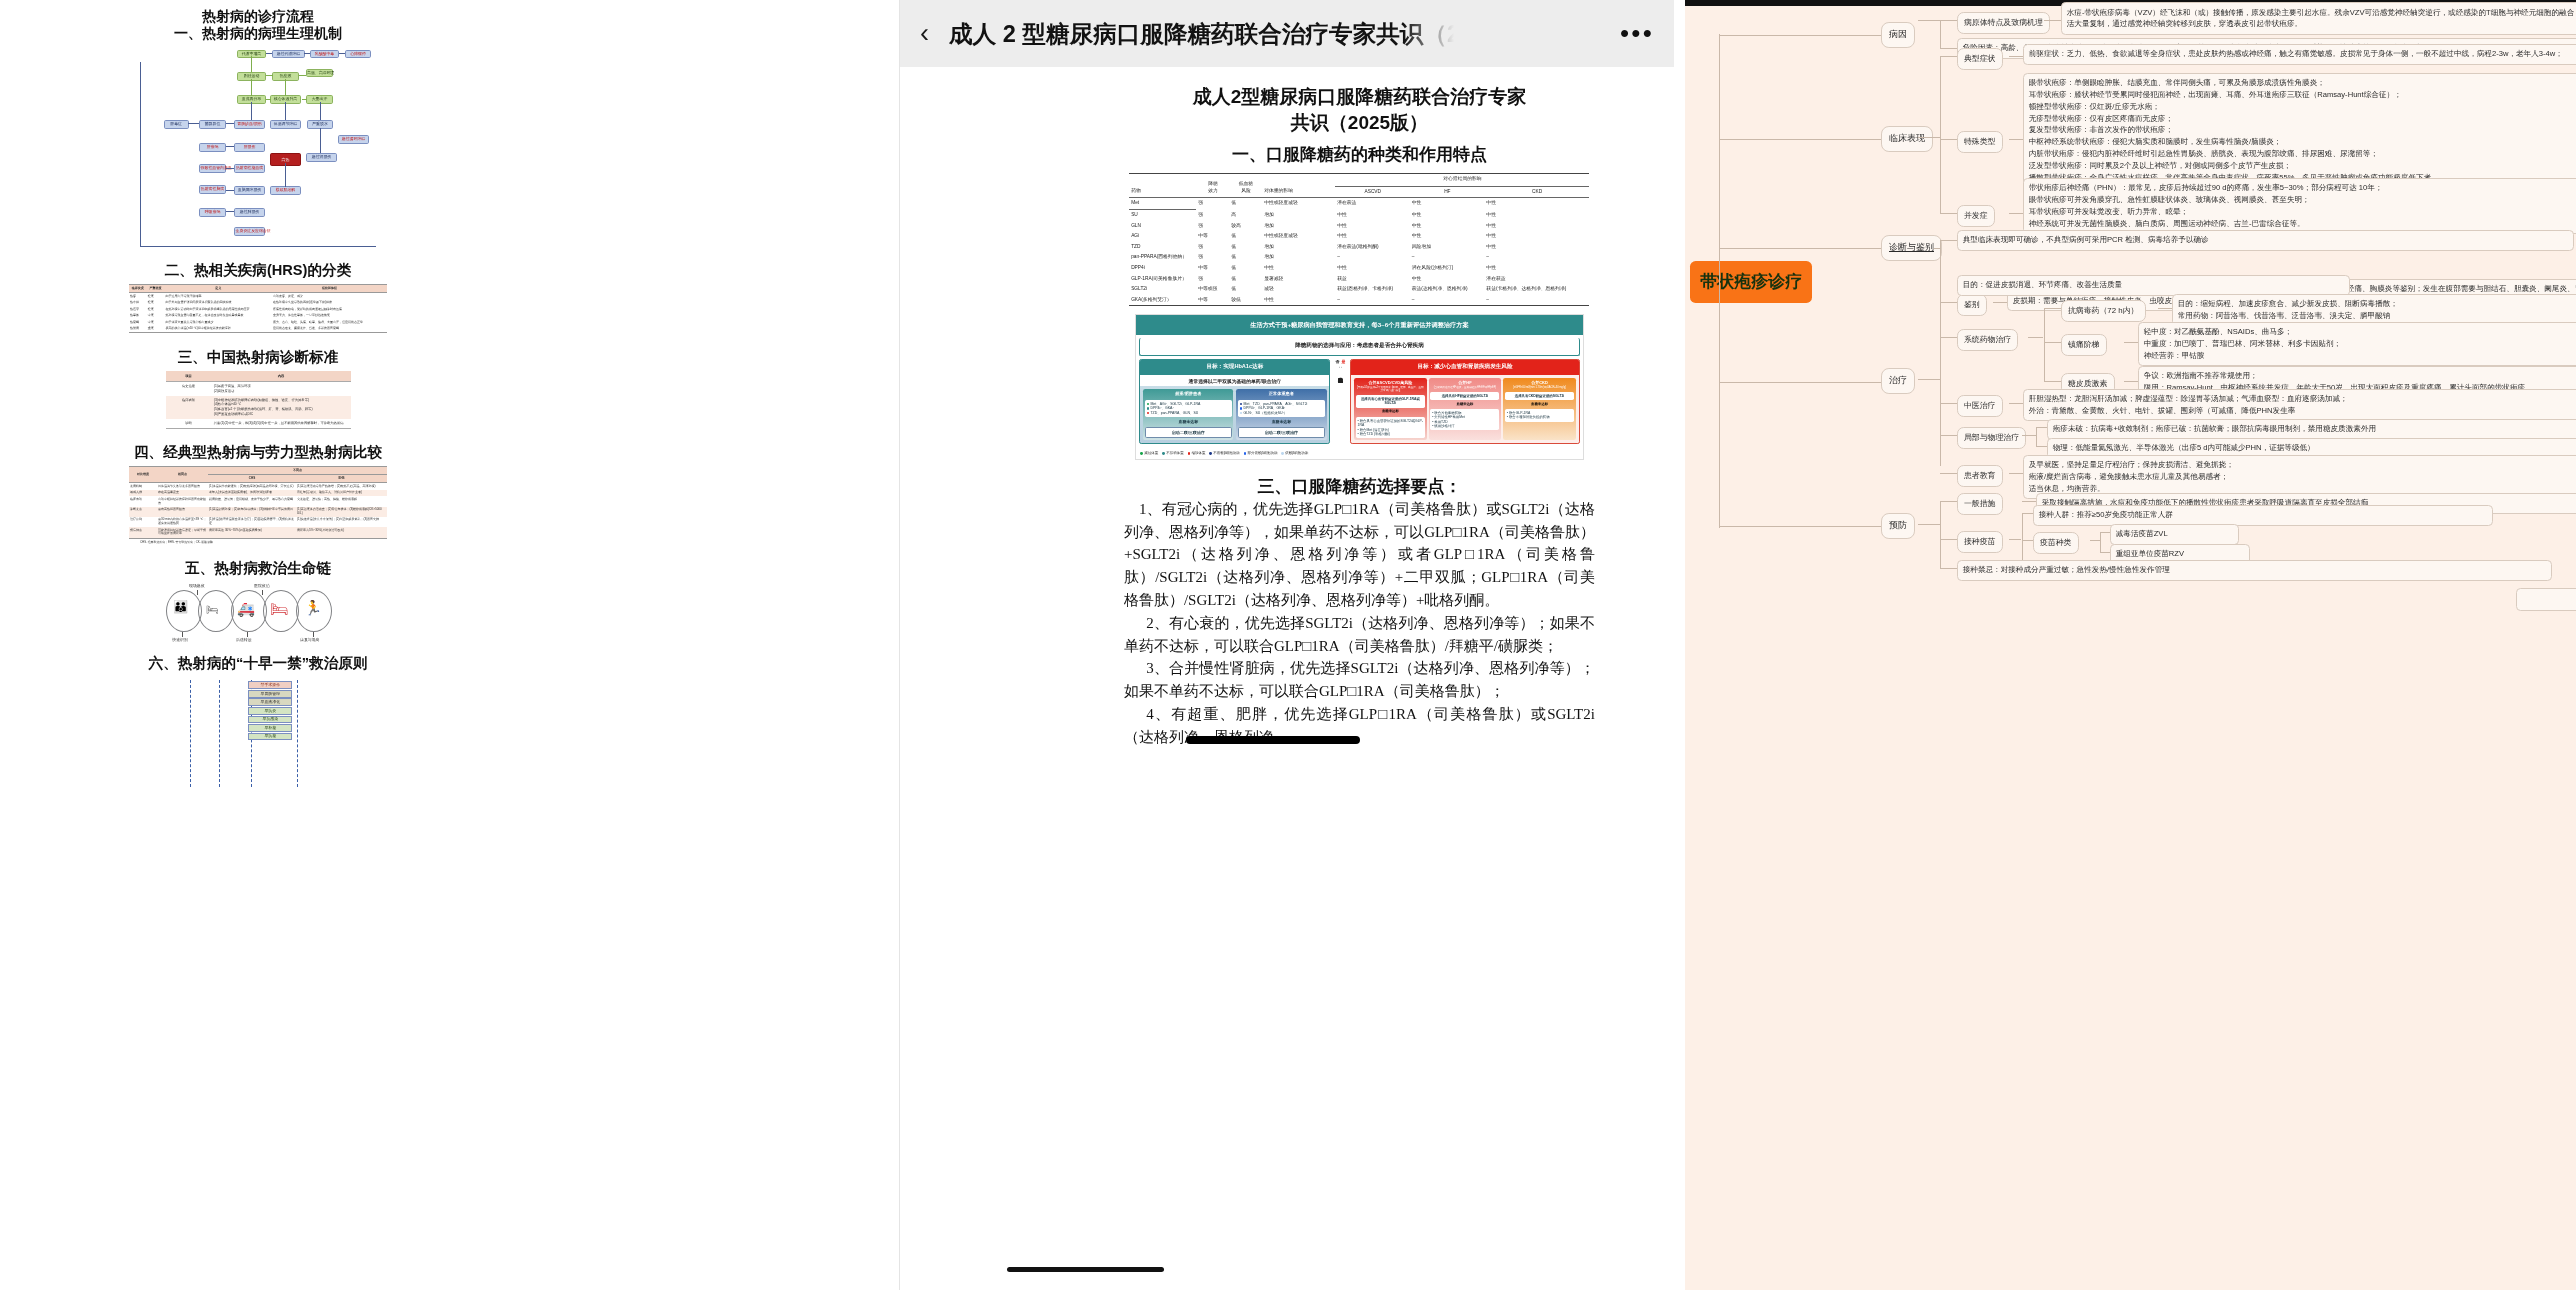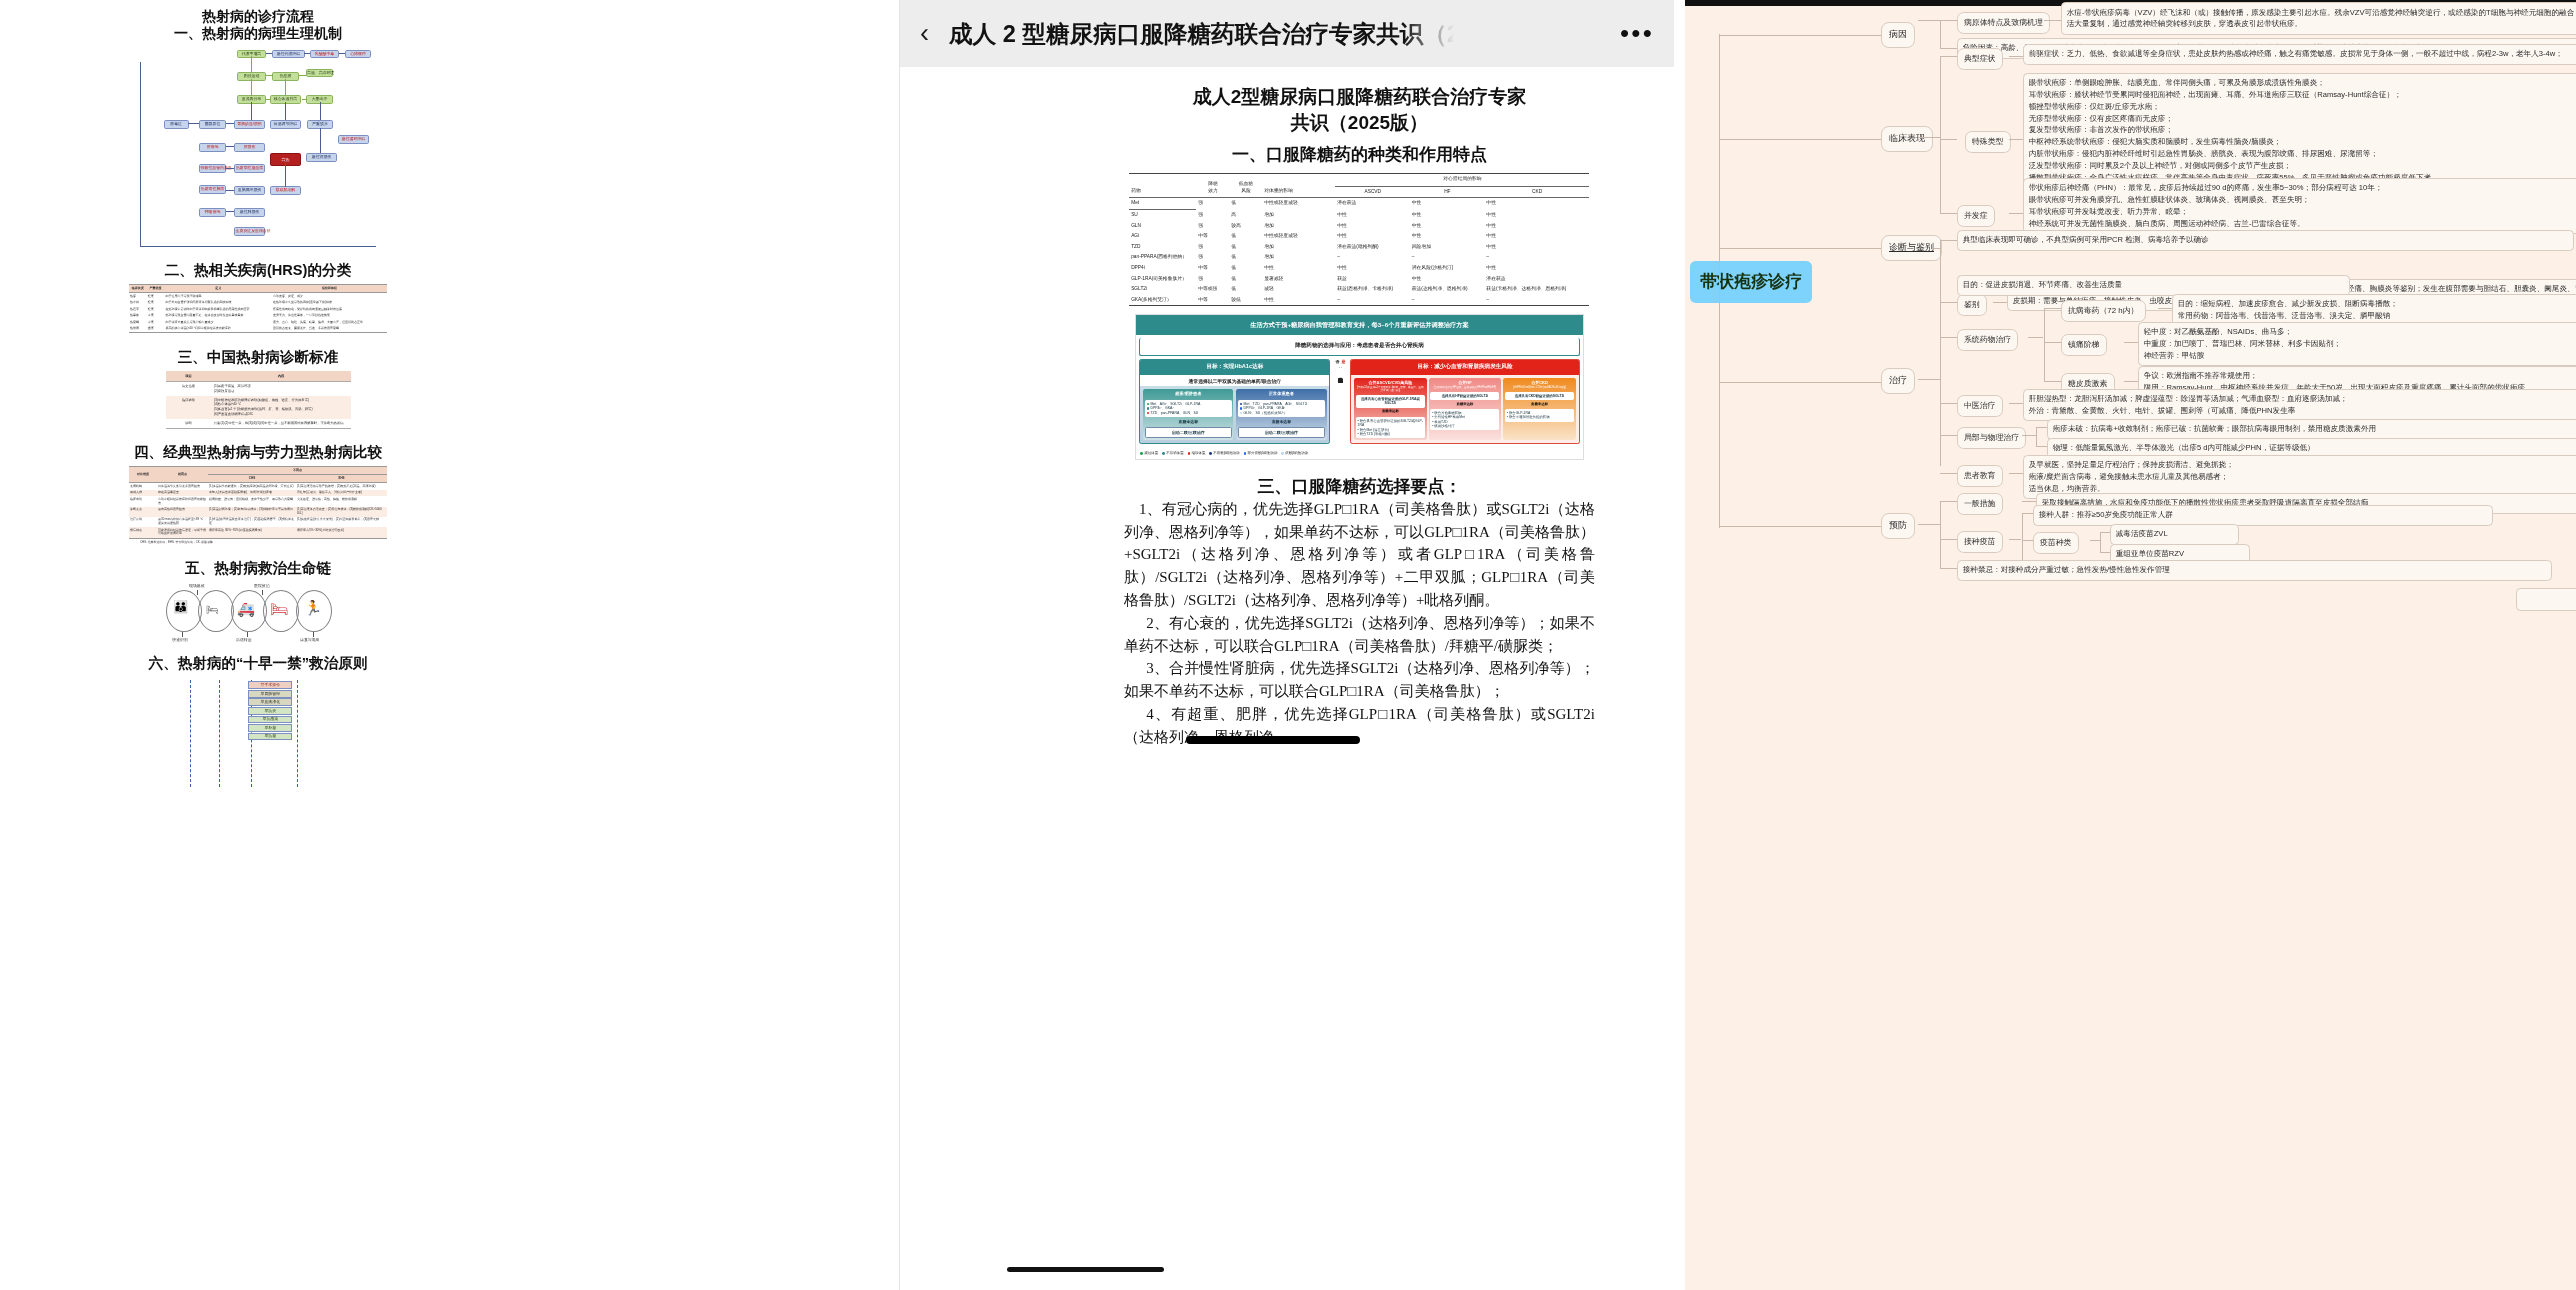--- a/index.html
+++ b/index.html
@@ -140,21 +140,21 @@
   .redact { display:inline-block; background:#000; height:7.9px; vertical-align:middle; }
   .home-ind { position:absolute; left:107px; bottom:19px; width:157px; height:5px;
      background:#111; border-radius:2.8px; }
 
   
   .right-panel { position:relative; width:1280px; height:1291px; background:#fdf0e7;
      overflow:hidden; }
   .rp-topbar { position:absolute; left:0; top:0; width:100%; height:5.6px; background:#111; }
   .node { position:absolute; background:#fdf7f2; border:0.6px solid #d9cbbf; border-radius:4.5px;
      padding:3.4px 5px; font-size:7.6px; line-height:1.55; color:#2b2b2b; }
-  .node.root { background:#7dd3fc; border:none; border-radius:5.6px; font-size:17px;
+  .node.root { background:#f97316; border:none; border-radius:5.6px; font-size:17px;
      font-weight:bold; color:#16320f; padding:7.9px 10px; }
   .node.branch { font-size:9px; padding:5px 7.3px; border-radius:7.9px; }
   .node.sub { font-size:7.9px; padding:3.9px 6.2px; border-radius:6.7px; }
   .node.wide { white-space:normal; }
   .ln-h { position:absolute; height:0; border-top:0.8px solid #c9b8a9; }
   .ln-v { position:absolute; width:0; border-left:0.8px solid #c9b8a9; }
   .footer-node { position:absolute; background:#fdf7f2; border:0.6px solid #d9cbbf;
      border-radius:4.5px; font-size:8.4px; padding:5px 7.9px; color:#2b2b2b; }
 </style>
 </head>
@@ -652,21 +652,21 @@
     <div class="node branch" style="left:196px;top:126px;">临床表现</div>
     <div class="ln-v" style="left:255px;top:56px;height:157px;"></div>
     <div class="ln-h" style="left:233px;top:137px;width:22.4px;"></div>
 
     <div class="ln-h" style="left:255px;top:56px;width:17px;"></div>
     <div class="node sub" style="left:272px;top:48px;">典型症状</div>
     <div class="ln-h" style="left:324px;top:56px;width:14px;"></div>
     <div class="node wide" style="left:338px;top:44px;width:926px;">前驱症状：乏力、低热、食欲减退等全身症状，患处皮肤灼热感或神经痛，触之有痛觉敏感。皮损常见于身体一侧，一般不超过中线，病程2-3w，老年人3-4w；</div>
 
     <div class="ln-h" style="left:255px;top:139px;width:17px;"></div>
-    <div class="node sub" style="left:280px;top:131px;font-family:Liberation Mono, monospace;">特殊类型</div>
+    <div class="node sub" style="left:272px;top:131px;font-family:Liberation Mono, monospace;">特殊类型</div>
     <div class="ln-h" style="left:324px;top:139px;width:14px;"></div>
     <div class="node wide" style="left:338px;top:73px;width:926px;">
       <div>眼带状疱疹：单侧眼睑肿胀、结膜充血、常伴同侧头痛，可累及角膜形成溃疡性角膜炎；</div>
       <div>耳带状疱疹：膝状神经节受累同时侵犯面神经，出现面瘫、耳痛、外耳道疱疹三联征（Ramsay-Hunt综合征）；</div>
       <div>顿挫型带状疱疹：仅红斑/丘疹无水疱；</div>
       <div>无疹型带状疱疹：仅有皮区疼痛而无皮疹；</div>
       <div>复发型带状疱疹：非首次发作的带状疱疹；</div>
       <div>中枢神经系统带状疱疹：侵犯大脑实质和脑膜时，发生病毒性脑炎/脑膜炎；</div>
       <div>内脏带状疱疹：侵犯内脏神经纤维时引起急性胃肠炎、膀胱炎、表现为腹部绞痛、排尿困难、尿潴留等；</div>
       <div>泛发型带状疱疹：同时累及2个及以上神经节，对侧或同侧多个皮节产生皮损；</div>

